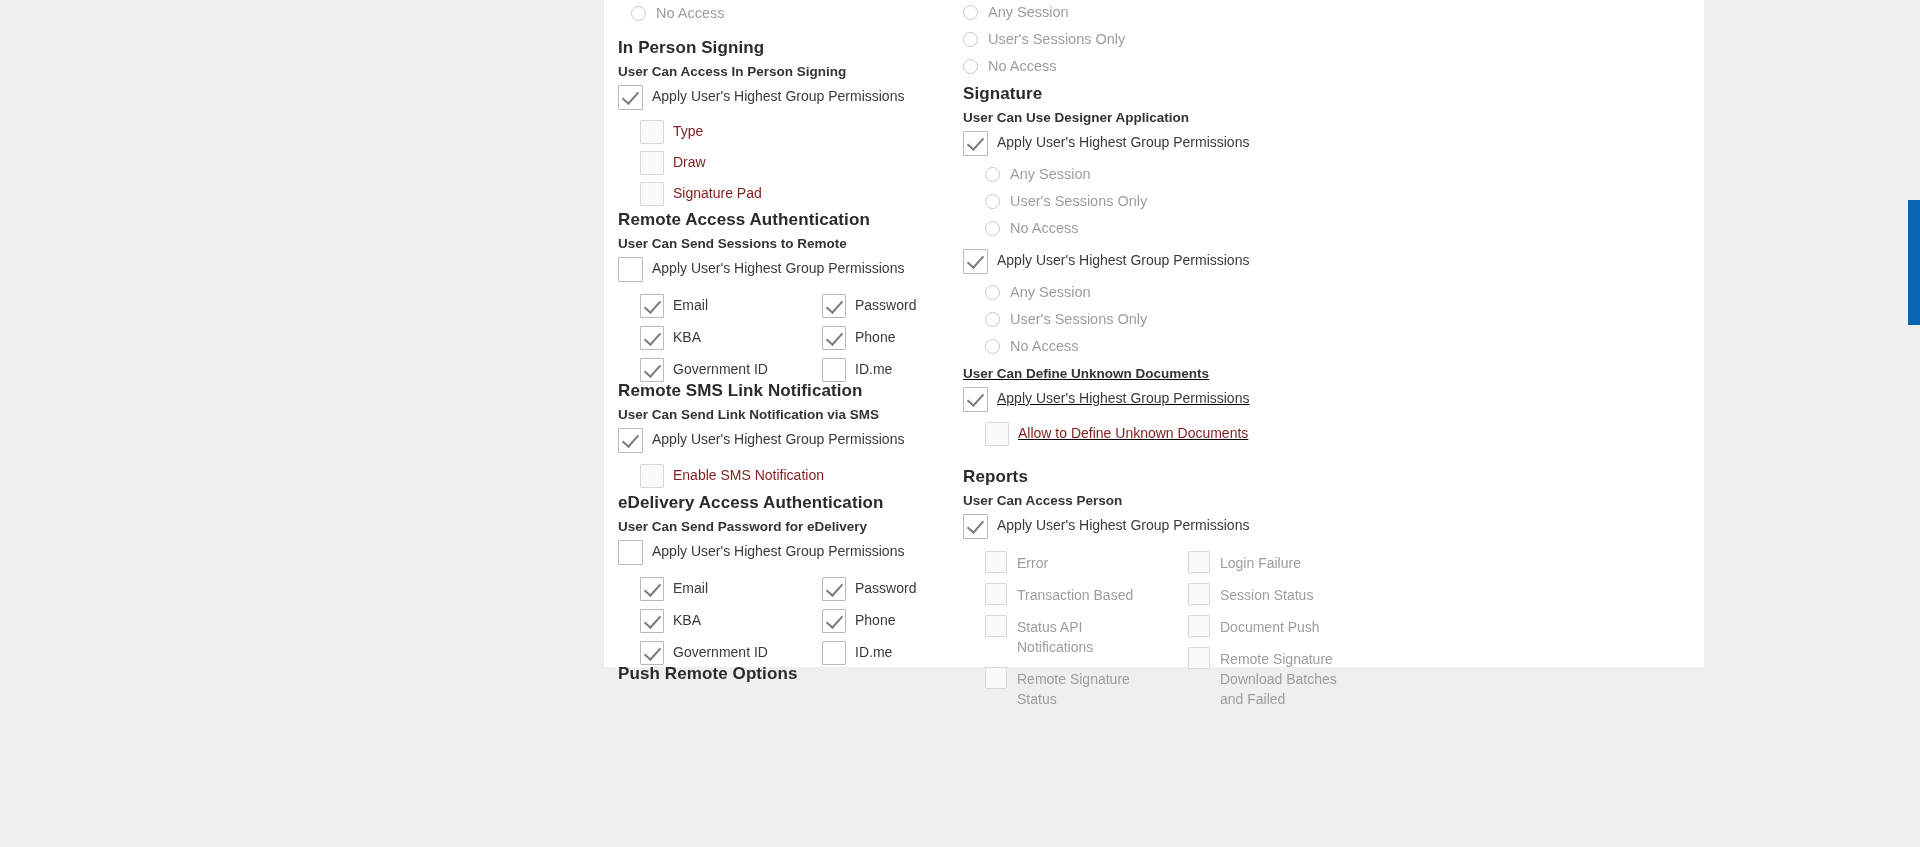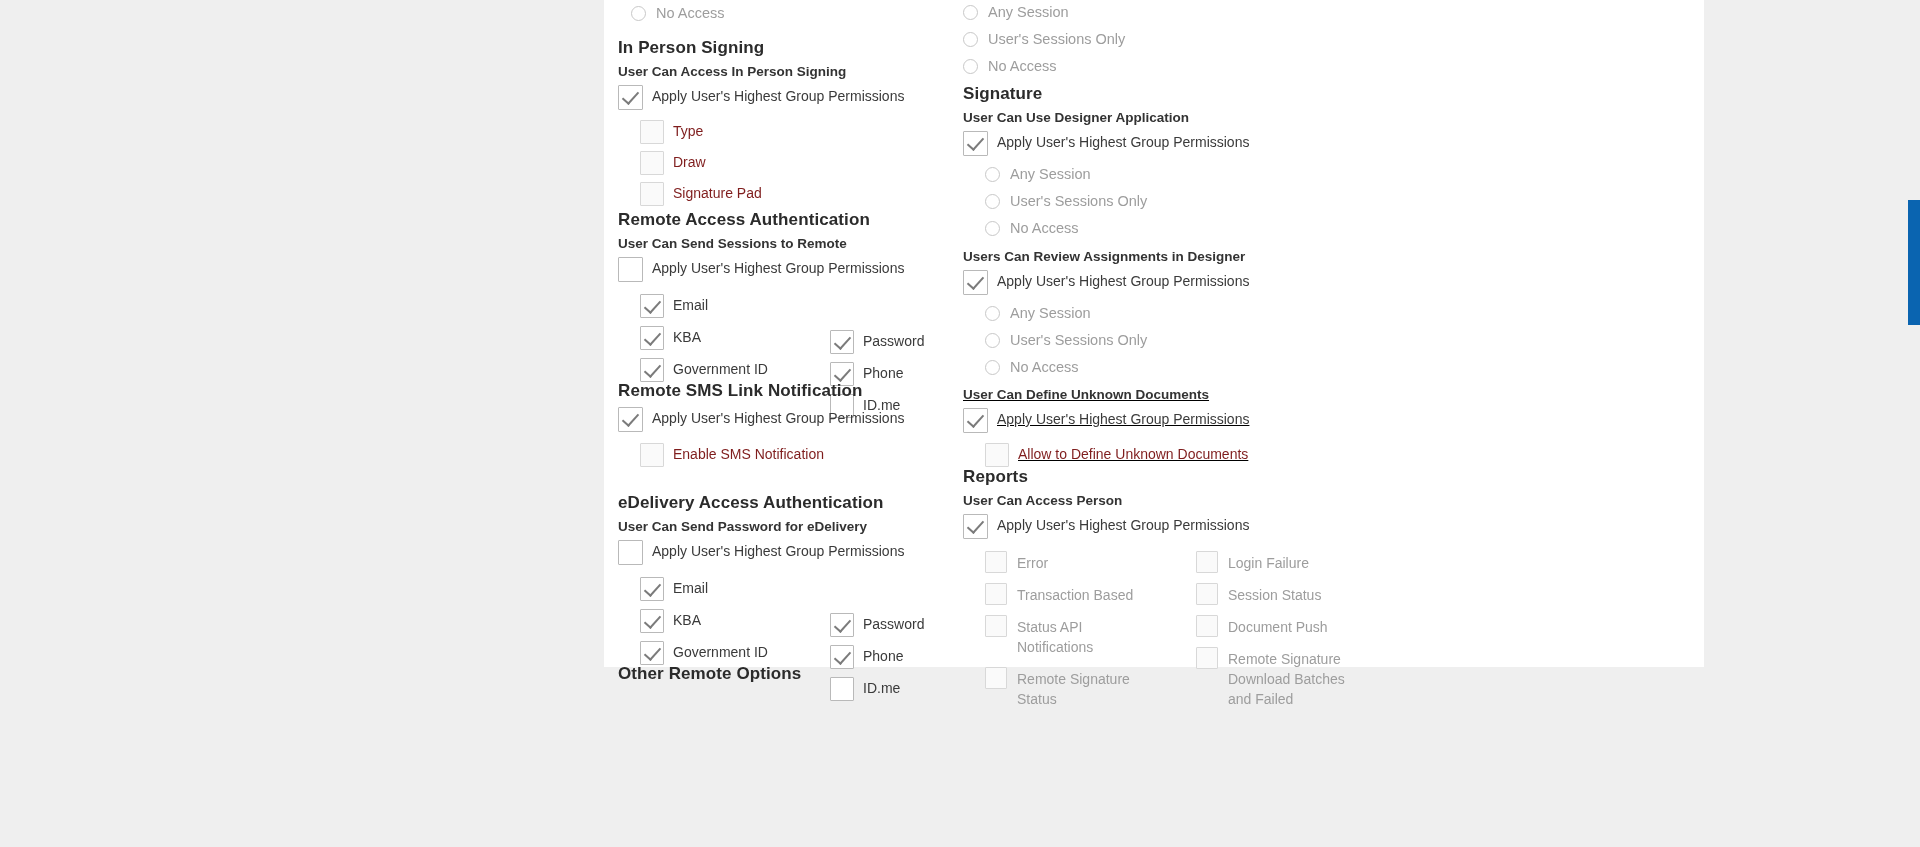--- a/index.html
+++ b/index.html
@@ -94,25 +94,25 @@
     margin-top: 2px;
     flex: 0 0 auto;
   }
   .radio-row { display: flex; align-items: flex-start; margin-bottom: 9px; }
   .radio-row .opt-label { font-size: 14.5px; color: #9d9d9d; padding-top: 0; }
 
   .indent { margin-left: 22px; }
 
   .grid2 {
     display: flex;
-    gap: 16px;
+    gap: 8px;
   }
   .grid2 .gcol { }
   .gcol-a { width: 174px; }
-  .gcol-b { width: 200px; margin-top: 36px; }
+  .gcol-b { width: 200px; }
 
   .sec { margin-bottom: 0; }
 
   .scroll-thumb {
     position: absolute;
     right: 0px;
     top: 200px;
     width: 12px;
     height: 125px;
     background: #0a64b0;
@@ -200,20 +200,21 @@
             <div class="g-row">
               <span class="cb"></span>
               <span class="opt-label">ID.me</span>
             </div>
           </div>
         </div>
       </div>
 
       <div class="sec" style="position:absolute; left:-54px; top:381px; width:460px;">
         <div class="section-title">Remote SMS Link Notification</div>
+        <div class="field-label">User Can Send Link Notification via SMS</div>
         <div class="row">
           <span class="cb big checked"></span>
           <span class="opt-label">Apply User's Highest Group Permissions</span>
         </div>
         <div class="indent" style="margin-top:11px;">
           <div class="row">
             <span class="cb dim"></span>
             <span class="opt-label dim">Enable SMS Notification</span>
           </div>
         </div>
@@ -252,21 +253,21 @@
             </div>
             <div class="g-row">
               <span class="cb"></span>
               <span class="opt-label">ID.me</span>
             </div>
           </div>
         </div>
       </div>
 
       <div class="sec" style="position:absolute; left:-54px; top:664px; width:460px;">
-        <div class="section-title">Other Remote Options</div>
+        <div class="section-title">Push Remote Options</div>
       </div>
 
     </div>
 
     <div class="col col-right">
 
       <div style="position:absolute; left:-214px; top:3px;">
         <div class="radio-row" style="margin-bottom:9px">
           <span class="rb"></span>
           <span class="opt-label">Any Session</span>
@@ -300,21 +301,20 @@
               <span class="opt-label">User's Sessions Only</span>
             </div>
             <div class="radio-row">
               <span class="rb"></span>
               <span class="opt-label">No Access</span>
             </div>
           </div>
         </div>
 
         <div style="margin-top:12px;">
-          <div class="field-label">Users Can Review Assignments in Designer</div>
           <div class="row">
             <span class="cb big checked"></span>
             <span class="opt-label">Apply User's Highest Group Permissions</span>
           </div>
           <div class="indent" style="margin-top:9px;">
             <div class="radio-row">
               <span class="rb"></span>
               <span class="opt-label">Any Session</span>
             </div>
             <div class="radio-row">

